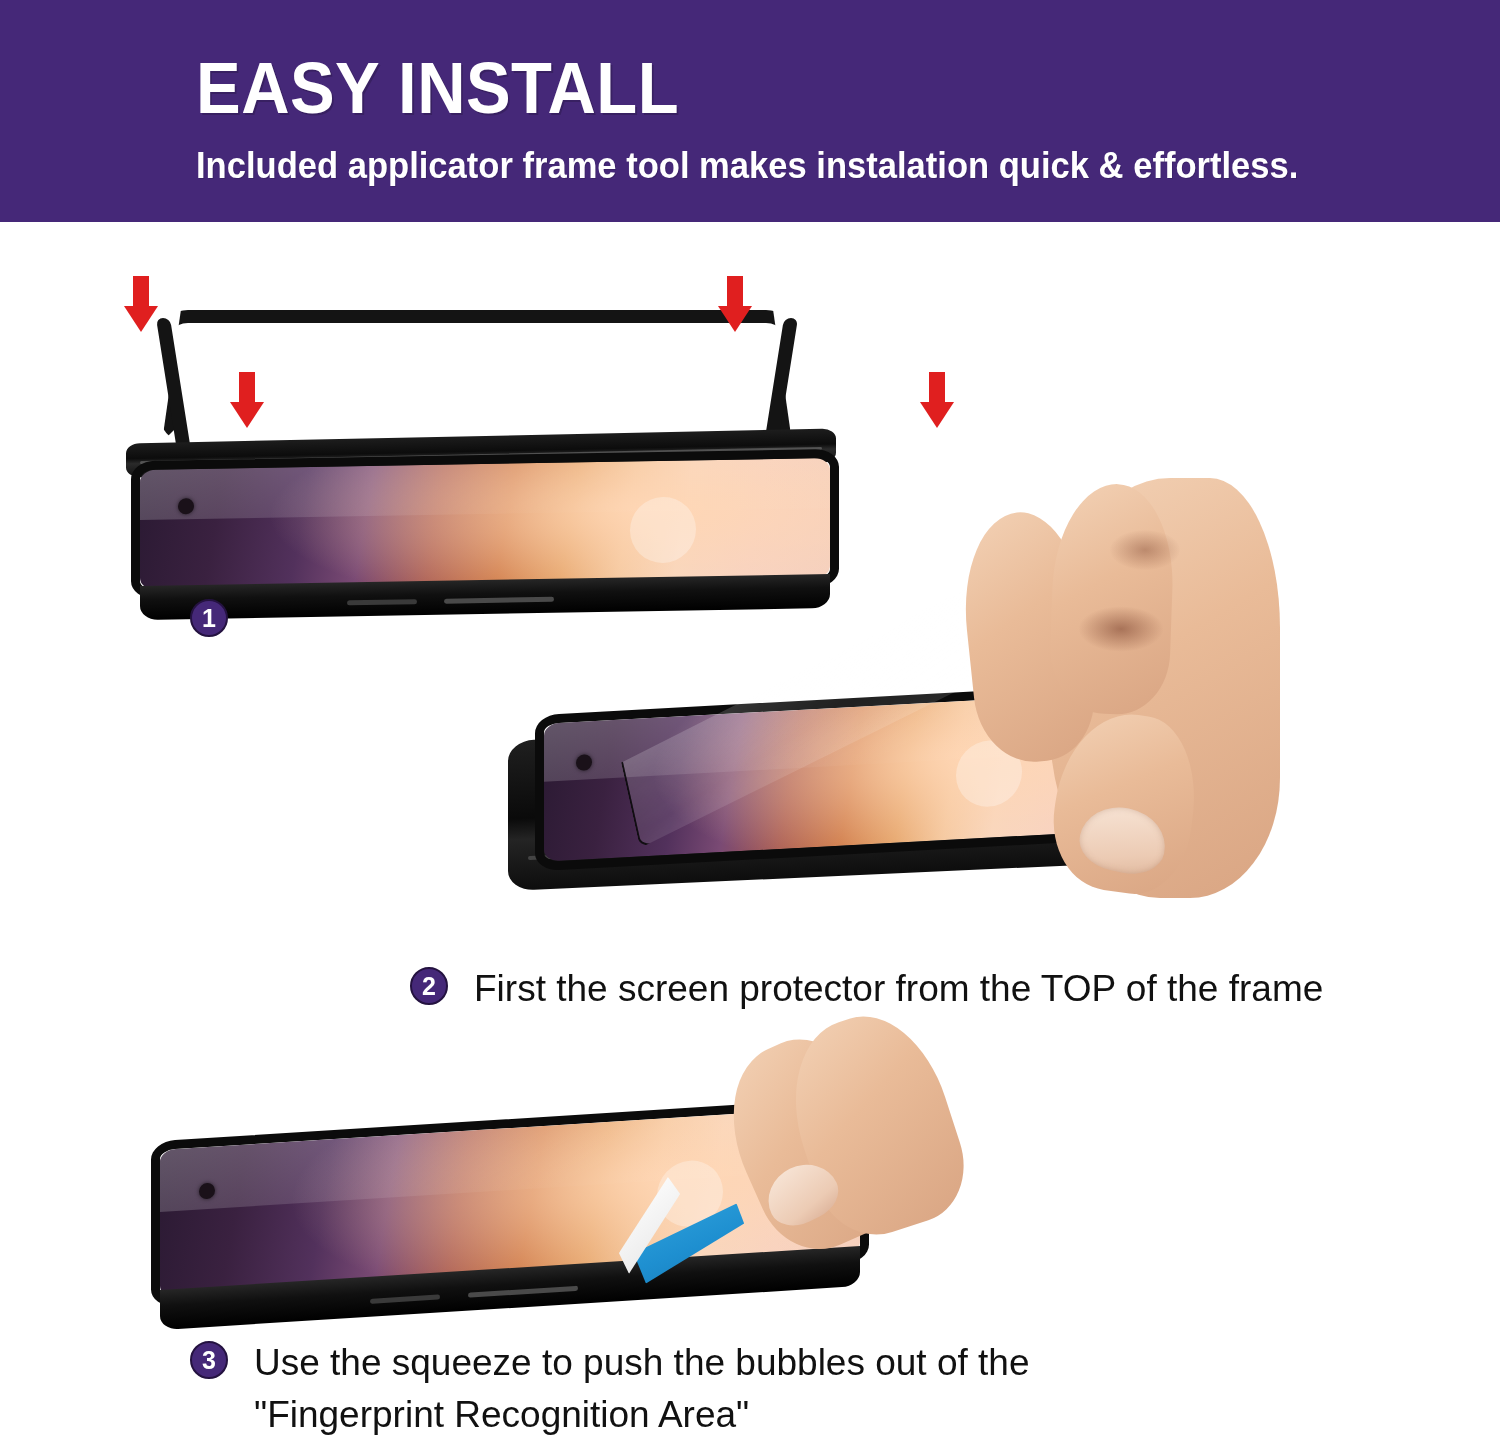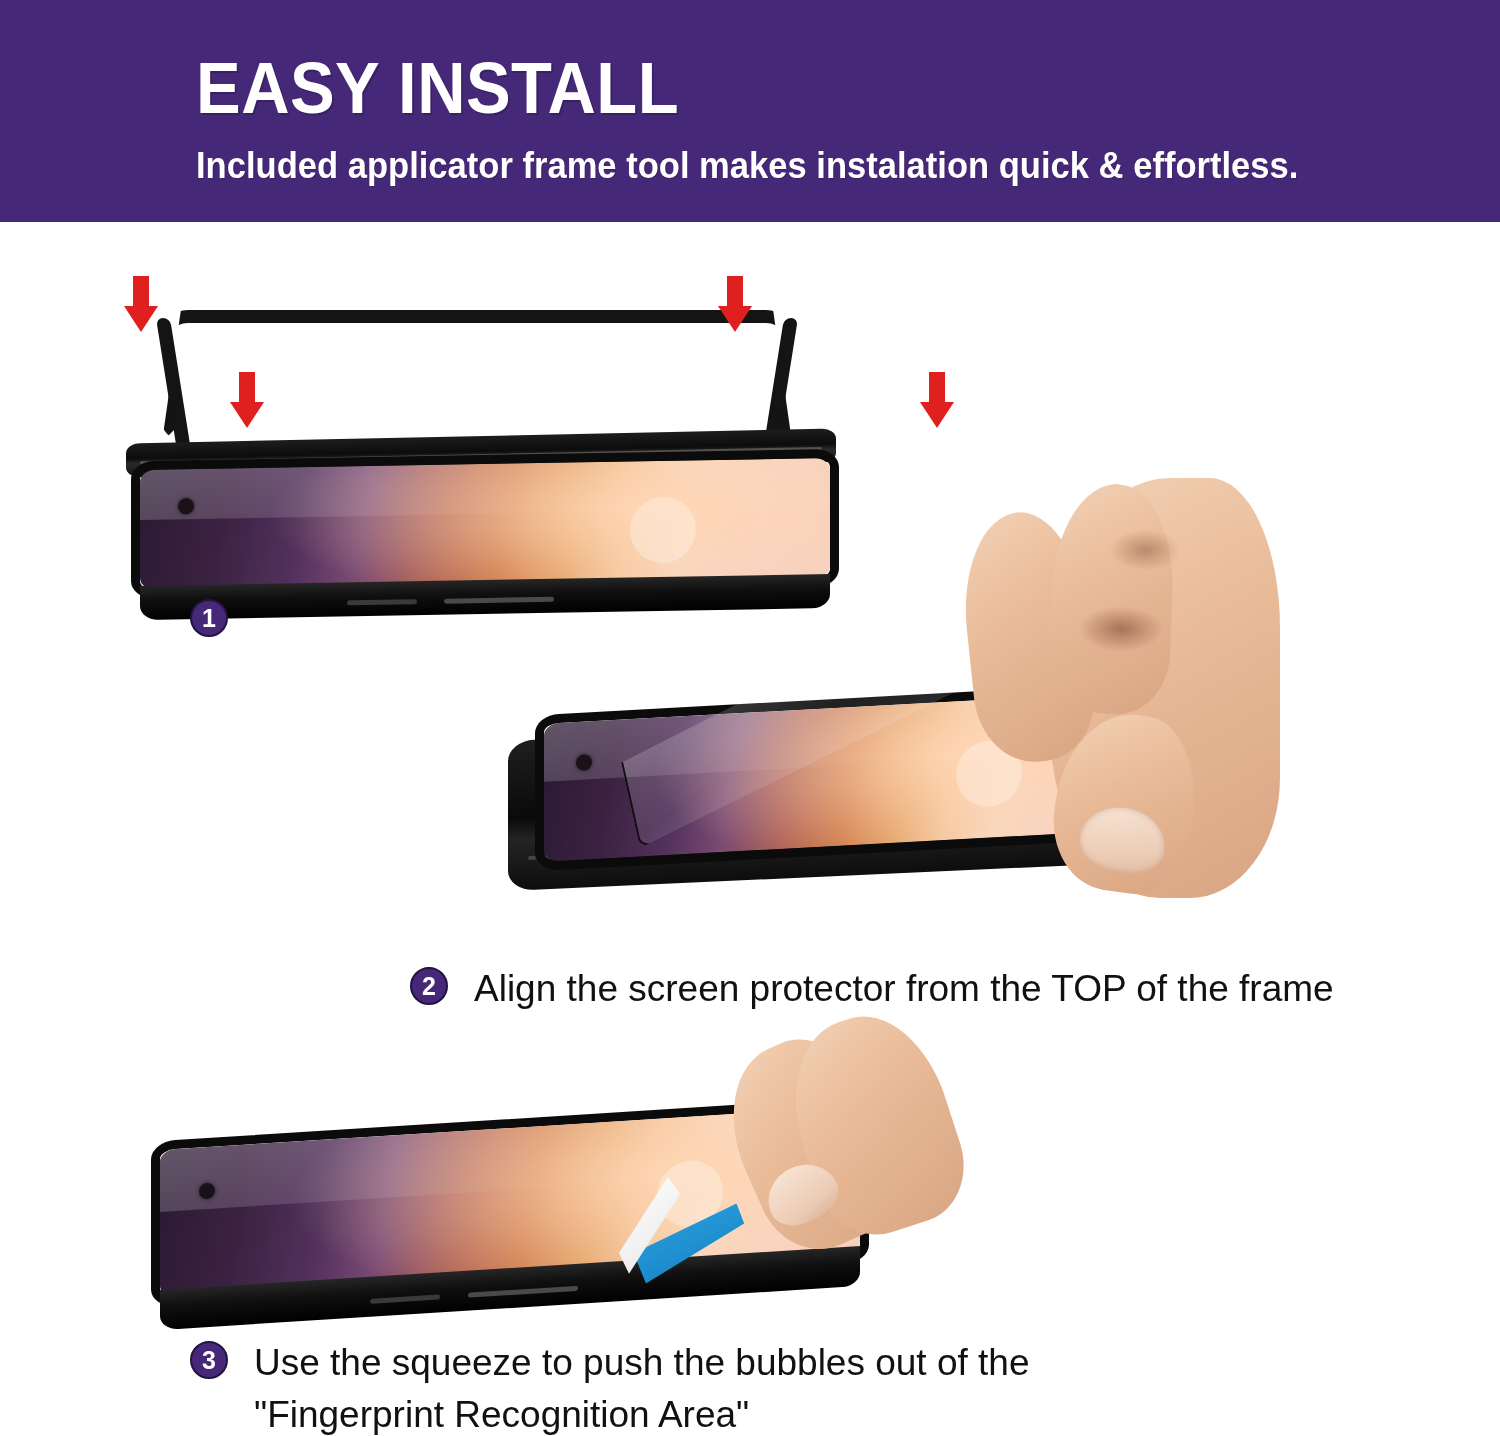--- a/index.html
+++ b/index.html
@@ -336,21 +336,21 @@
     <div class="f2 skin"></div>
     <div class="thumb skin"></div>
     <div class="crease"></div>
     <div class="crease2"></div>
     <div class="nail"></div>
   </div>
 </div>
 
 <div class="step" style="left:410px;top:963px;">
   <div class="badge">2</div>
-  <div class="step-text">Align the screen protector from the TOP of the frame</div>
+  <div class="step-text">First the screen protector from the TOP of the frame</div>
 </div>
 
 <div class="illus" id="illus3">
 
   <div class="phone" id="phone3">
     <div class="bezel"></div>
     <div class="screen">
       <div class="gloss"></div>
       <div class="cam"></div>
       <div class="fp"></div>

